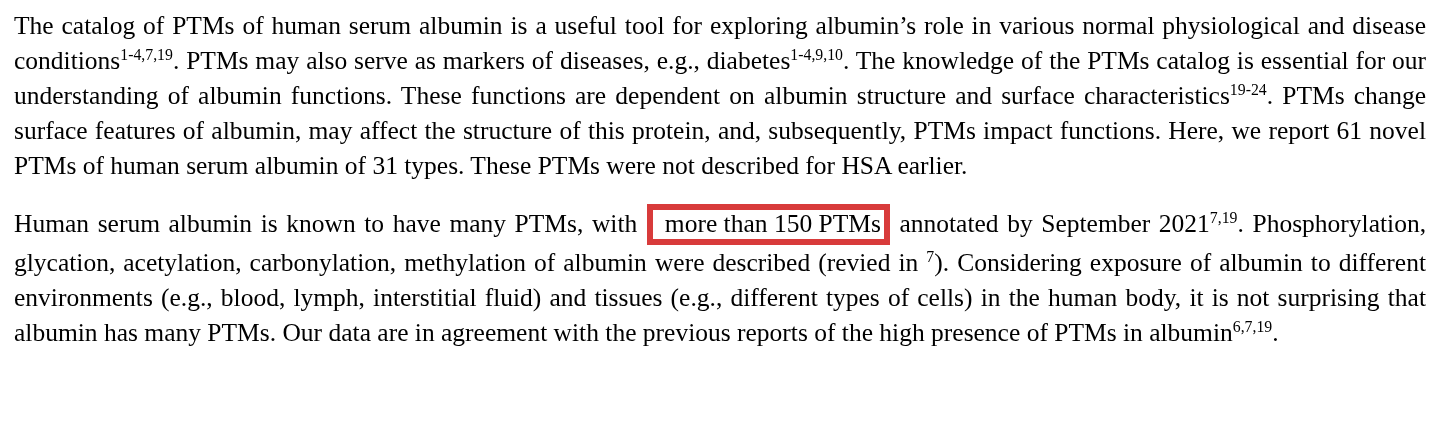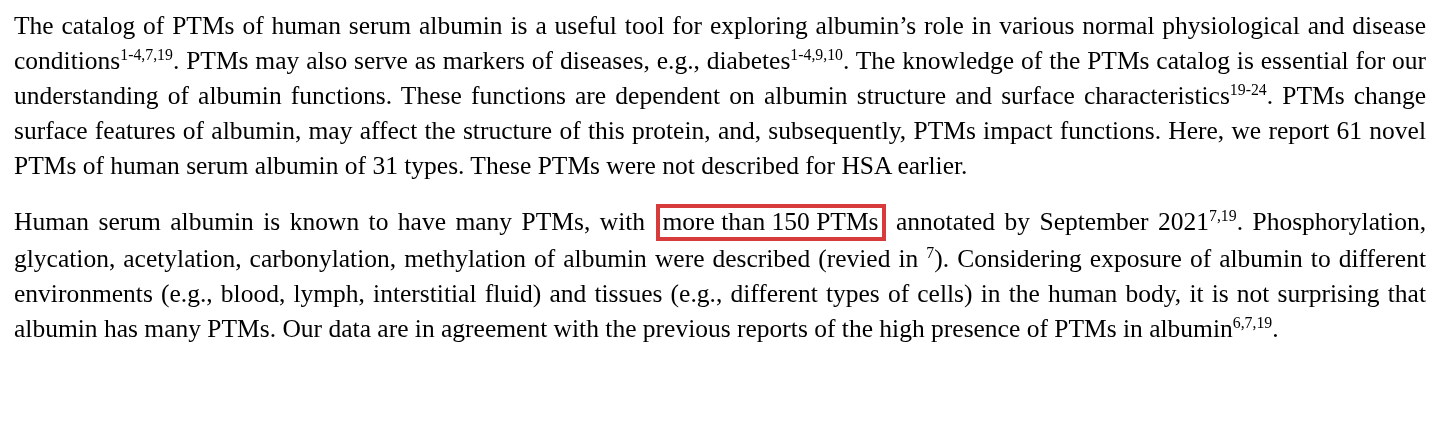--- a/index.html
+++ b/index.html
@@ -30,22 +30,22 @@
   }
   p.para-2 {
     margin-top: 21px;
   }
   sup {
     font-size: 0.62em;
     vertical-align: super;
     line-height: 0;
   }
   .highlight-box {
-    border: 4px solid #1d4ed8;
-    padding: 0 3px 1px 3px;
+    border: 6px solid #1d4ed8;
+    padding: 0 3px 1px 12px;
     margin: 0 1px;
     display: inline-block;
     line-height: 28px;
   }
 </style>
 </head>
 <body>
 
 <div class="page">
   <p class="para-1"><span>The catalog of PTMs of human serum albumin is a useful tool for exploring albumin’s role in various normal physiological and disease conditions</span><sup>1-4,7,19</sup><span>. PTMs may also serve as markers of diseases, e.g., diabetes</span><sup>1-4,9,10</sup><span>. The knowledge of the PTMs catalog is essential for our understanding of albumin functions. These functions are dependent on albumin structure and surface characteristics</span><sup>19-24</sup><span>. PTMs change surface features of albumin, may affect the structure of this protein, and, subsequently, PTMs impact functions. Here, we report 61 novel PTMs of human serum albumin of 31 types. These PTMs were not described for HSA earlier.</span></p>

